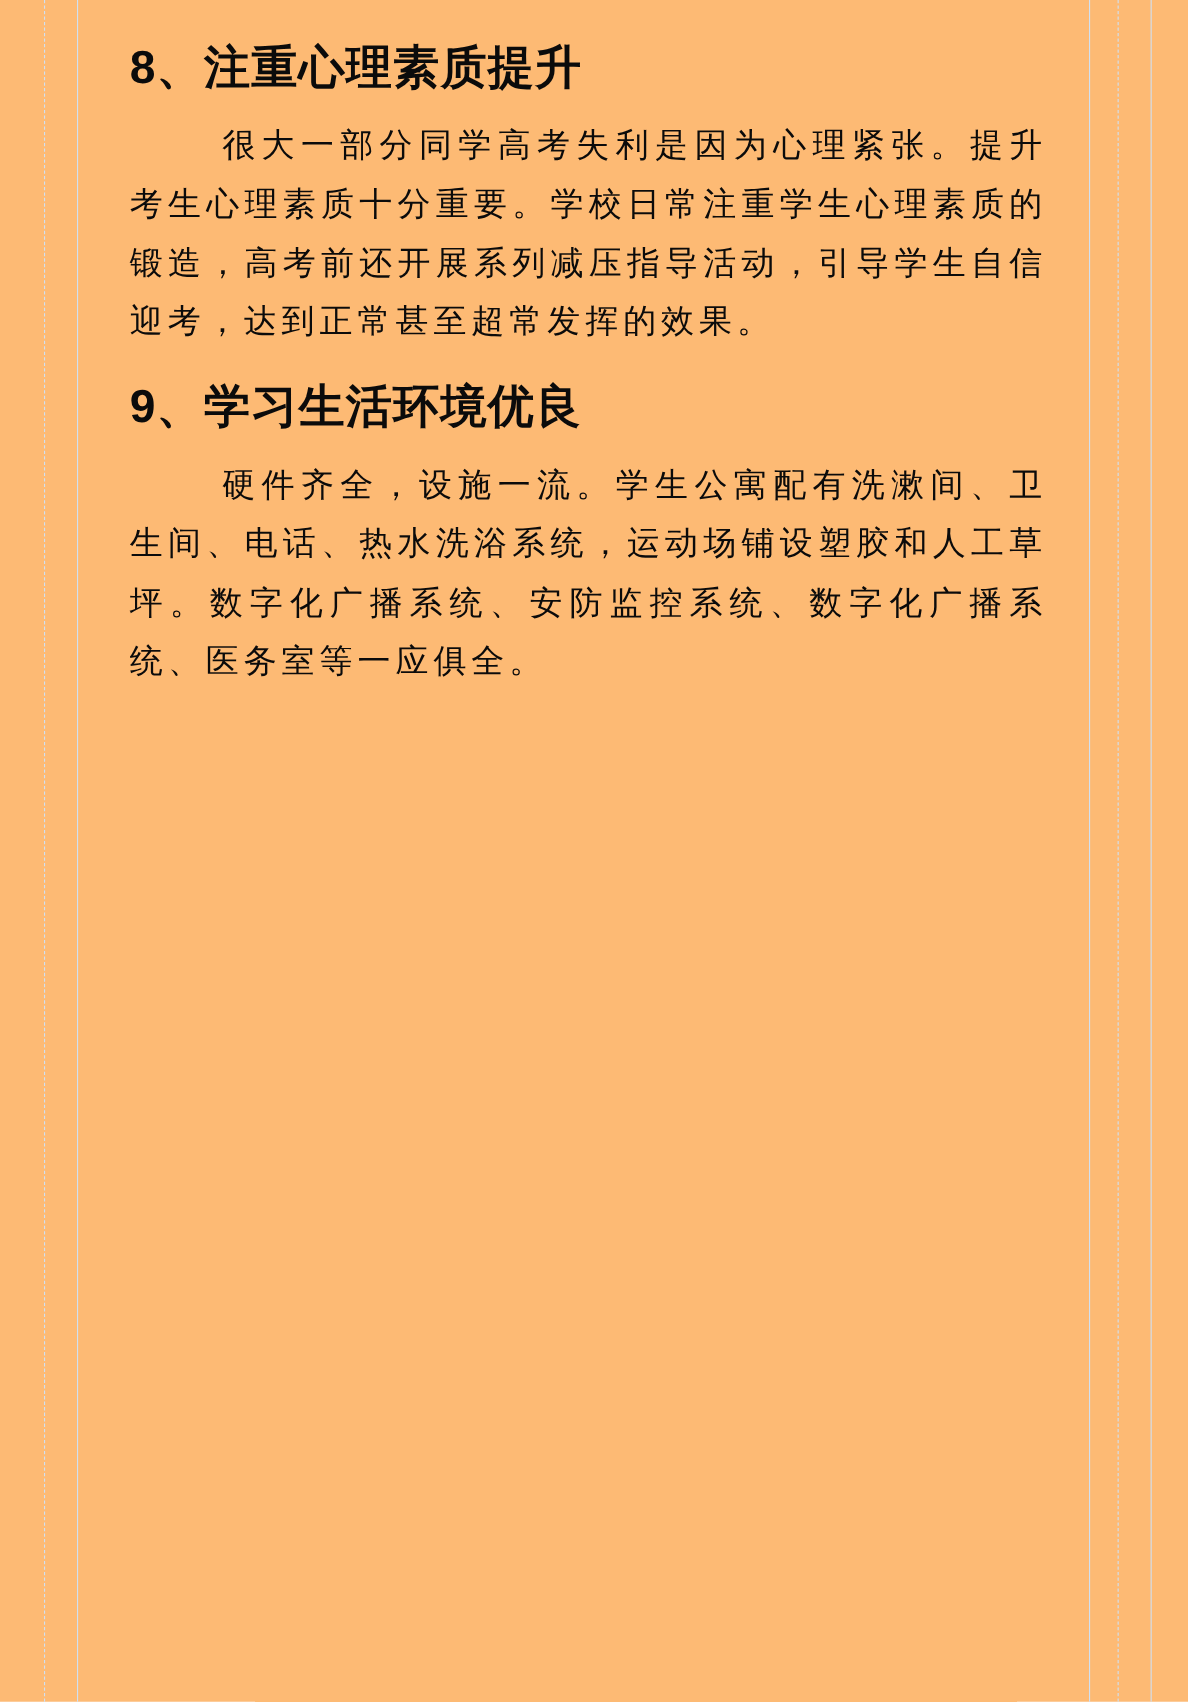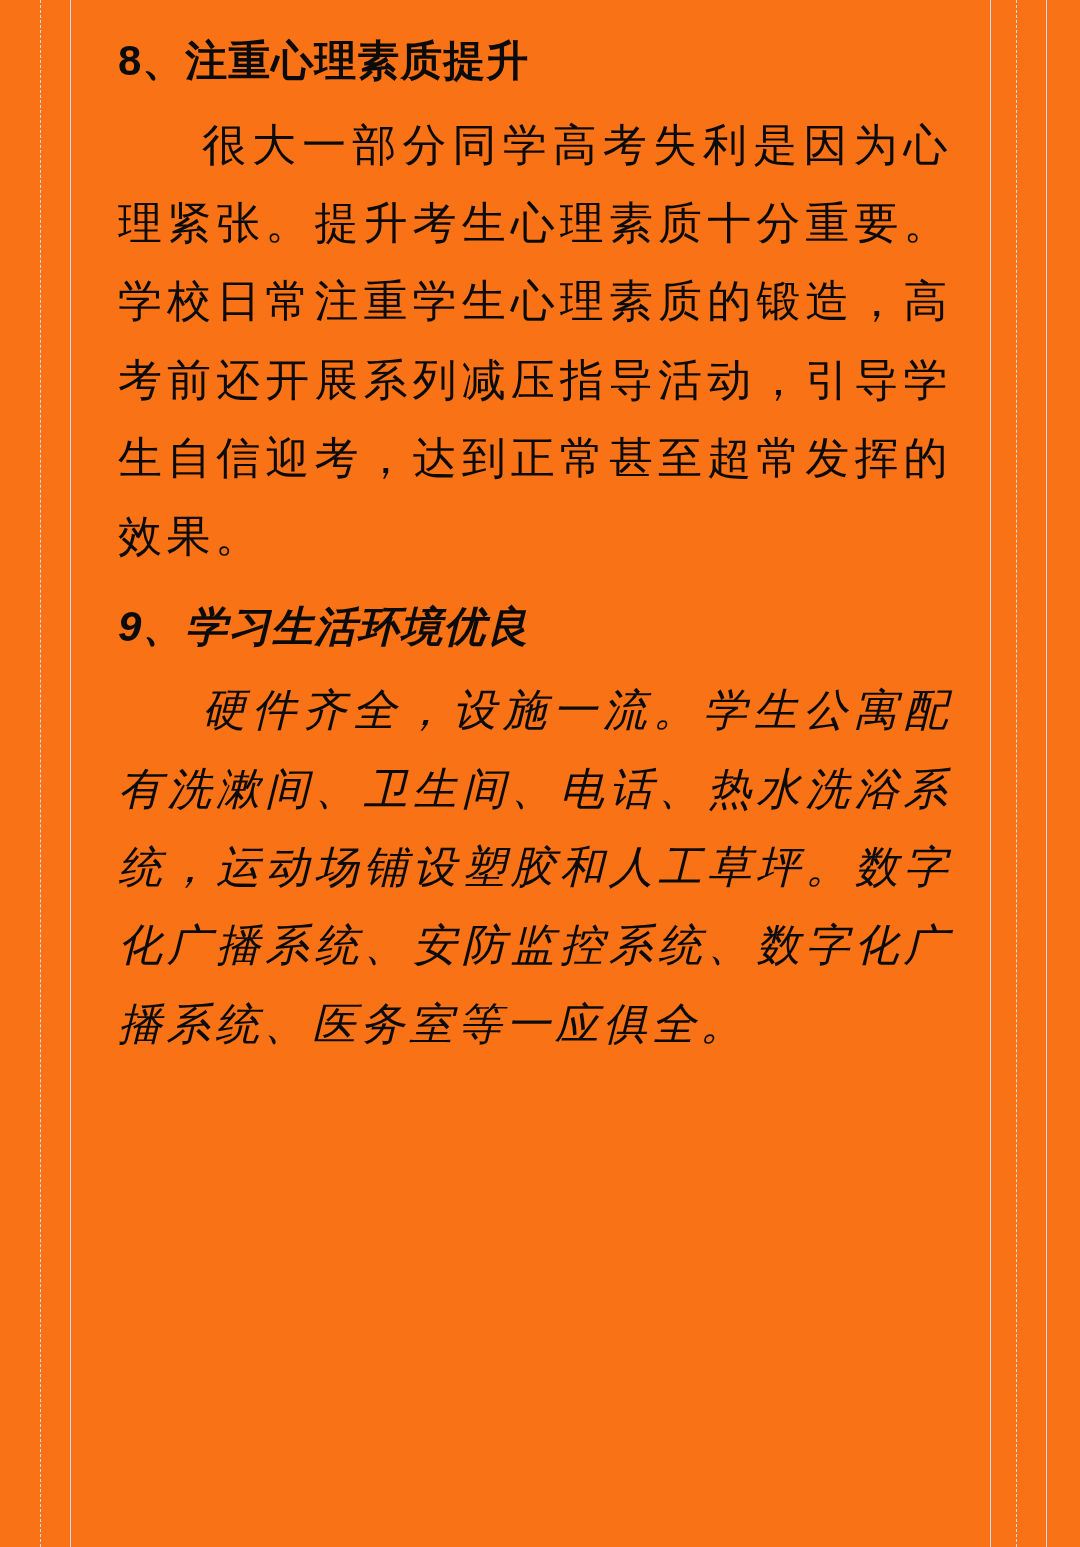--- a/index.html
+++ b/index.html
@@ -12,21 +12,21 @@
     height: 1547px;
     position: relative;
     overflow: hidden;
     font-family: "Liberation Sans", sans-serif;
   }
 
   
   .page {
     position: absolute;
     inset: 0;
-    background: #f97316;
+    background: #fdba74;
   }
 
   .guide {
     position: absolute;
     top: 0;
     bottom: 0;
     width: 0;
     border-left: 1px solid #cfe0f2;
   }
   .guide.dashed {
@@ -50,34 +50,33 @@
     font-weight: bold;
     font-size: 42px;
     line-height: 1.28;
     color: #0b0b0b;
     letter-spacing: 1px;
     margin: 0 0 18px 0;
   }
 
   .para {
     font-family: "Liberation Sans", sans-serif;
-    font-size: 44px;
+    font-size: 30px;
     line-height: 1.78;
     color: #0b0b0b;
     letter-spacing: 4.5px;
     text-align: justify;
     text-align-last: left;
     text-indent: 84px;
     margin: 0 0 24px 0;
     word-break: break-all;
   }
 
   .section + .section {
     margin-top: 0;
-    font-style: italic;
   }
 </style>
 </head>
 <body>
 
 <div class="page">
 
   <div class="guide dashed g1"></div>
   <div class="guide g2"></div>
   <div class="guide g3"></div>

